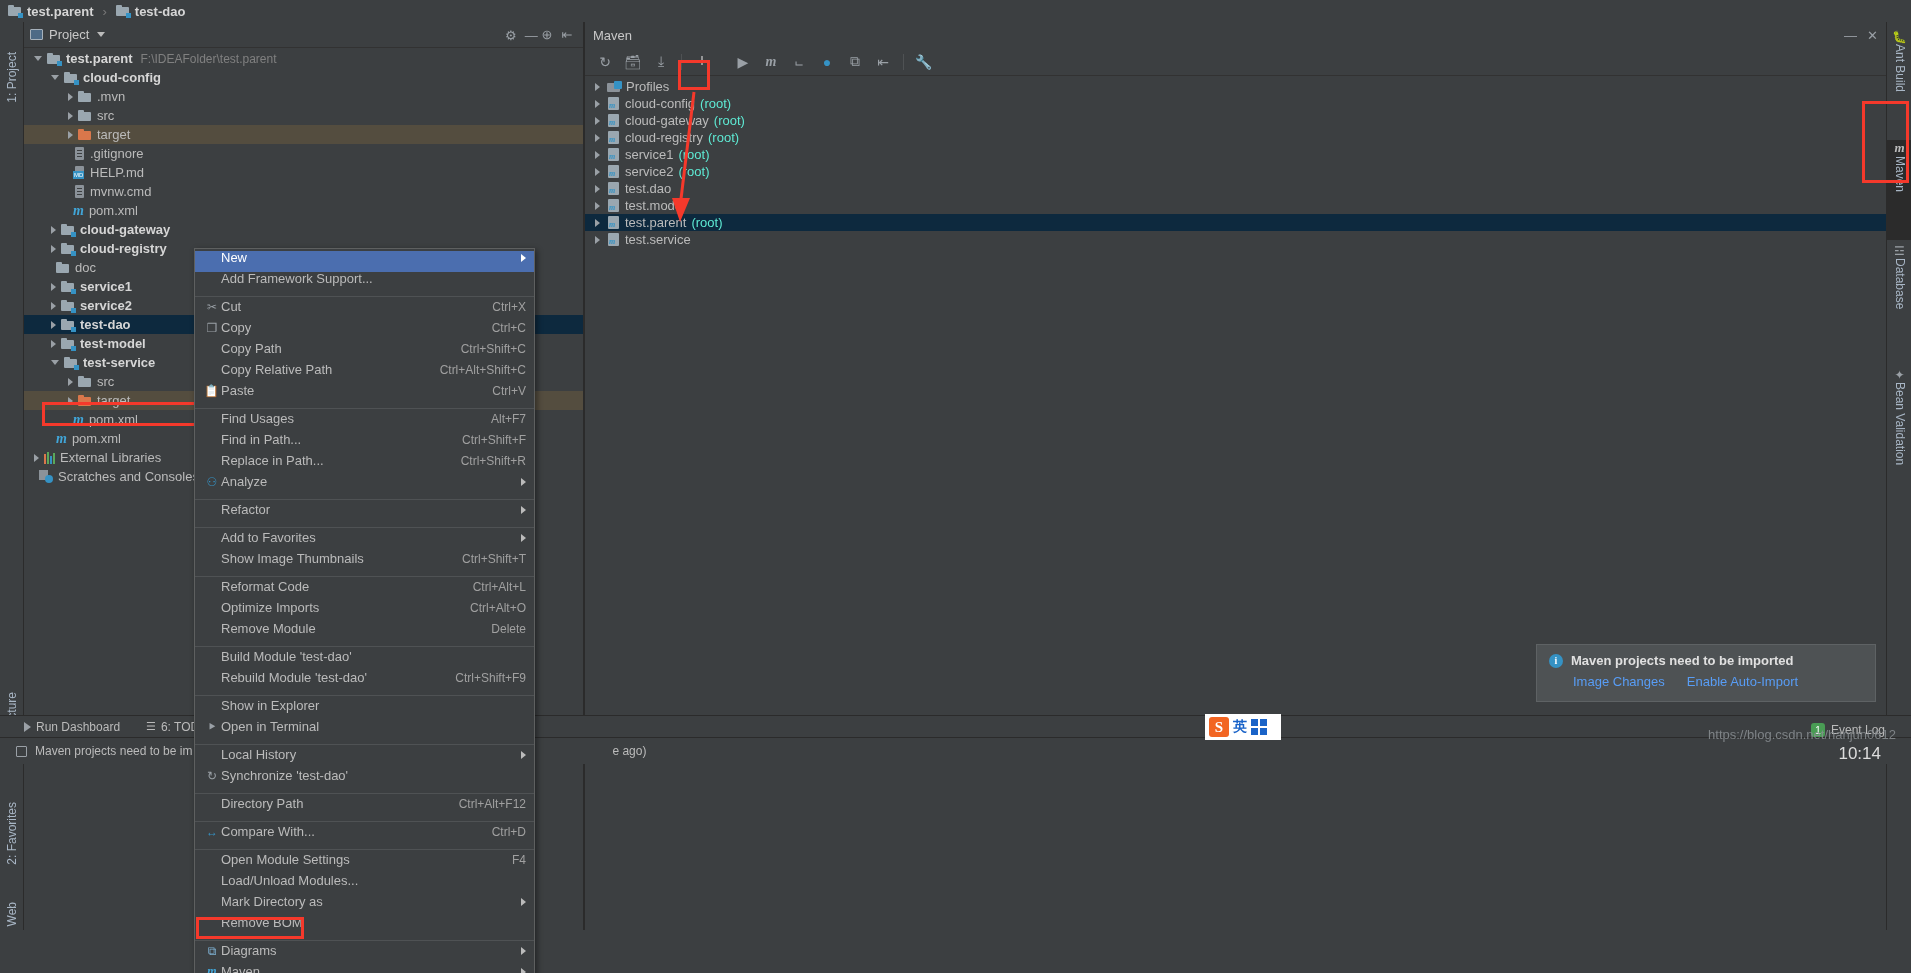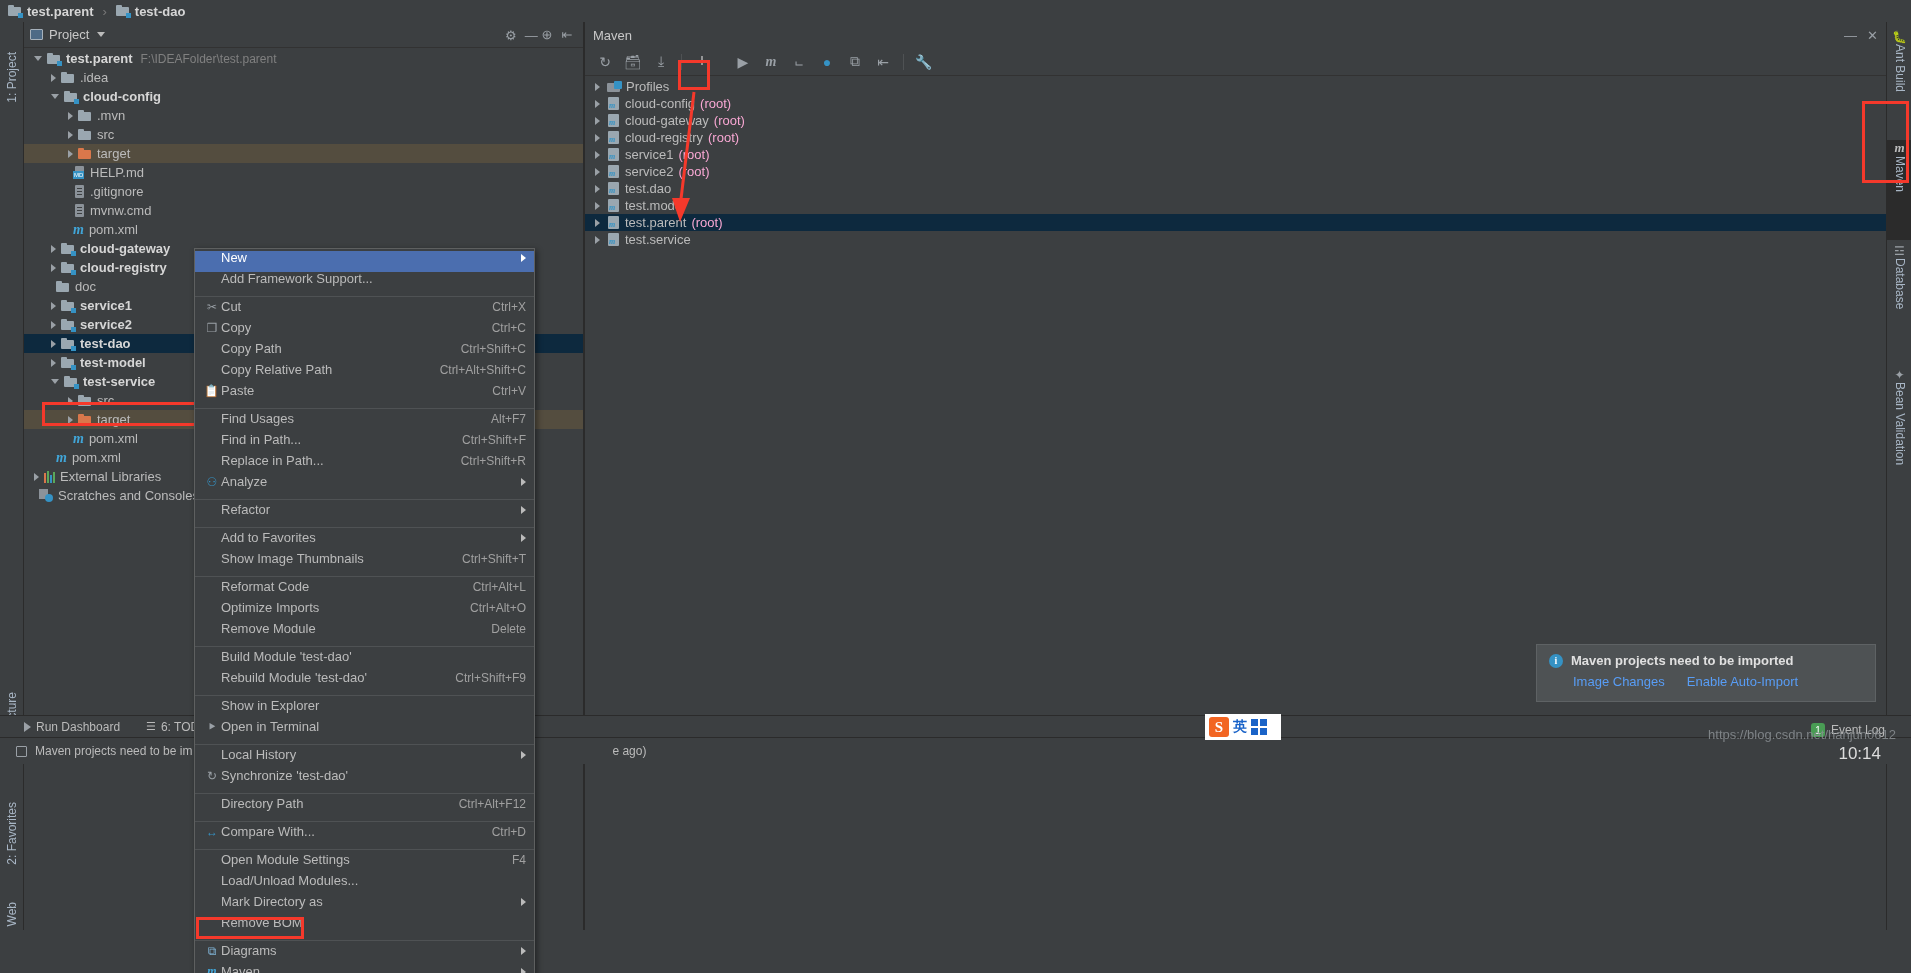--- a/index.html
+++ b/index.html
@@ -125,21 +125,21 @@
     width: 24px; height: 22px; display:flex; align-items:center; justify-content:center;
     color:#9aa0a6; font-size: 14px; border-radius: 2px;
   }
   .mt-sep { width:1px; height:16px; background:#4f5254; margin: 0 4px;}
   .maven-tree { position:absolute; left:0; top:56px; right:0; bottom:0; }
   .mrow {
     height: 17px; display:flex; align-items:center; font-size:13px; color:#bbbbbb;
     padding-left: 10px; white-space: nowrap;
   }
   .mrow.sel { background: #0d293e; }
-  .mrow .root { color: #f9a8d4; margin-left: 5px; }
+  .mrow .root { color: #5eead4; margin-left: 5px; }
   .ico-maven-proj { position:relative; width:13px; height:13px; display:inline-block; margin-right:5px;}
   .ico-maven-proj .pg { position:absolute; left:1px; top:0; width:11px; height:13px; background:#9aa7b0; border-radius:1px;}
   .ico-maven-proj .m  { position:absolute; left:2px; bottom:0px; font-size:8px; line-height:8px; color:#3592c4; font-weight:bold; font-style:italic; font-family:"Liberation Serif",serif;}
   .ico-profiles { position:relative; width:14px; height:12px; display:inline-block; margin-right:5px;}
   .ico-profiles .f1 { position:absolute; left:0; top:2px; width:13px; height:9px; background:#8b9299; border-radius:1px;}
   .ico-profiles .chk { position:absolute; right:-1px; top:0px; width:8px; height:8px; background:#3592c4; border-radius:1px;}
 
   
   .right-strip {
     position: absolute; right: 0; top: 22px; width: 25px; height: 908px;
@@ -280,28 +280,20 @@
         <div class="row bold" style="padding-left: 10px;">
           <span class="twisty tw-down"></span>
           <span class="ico-module">
             <i class="f2"></i>
             <i class="f1"></i>
             <i class="badge"></i>
           </span>
           <span class="lbl">test.parent</span>
           <span class="path">F:\IDEAFolder\test.parent</span>
         </div>
-        <div class="row" style="padding-left: 27px;">
-          <span class="twisty tw-right"></span>
-          <span class="ico-folder">
-            <i class="f2"></i>
-            <i class="f1"></i>
-          </span>
-          <span class="lbl">.idea</span>
-        </div>
         <div class="row bold" style="padding-left: 27px;">
           <span class="twisty tw-down"></span>
           <span class="ico-module">
             <i class="f2"></i>
             <i class="f1"></i>
             <i class="badge"></i>
           </span>
           <span class="lbl">cloud-config</span>
         </div>
         <div class="row" style="padding-left: 44px; align-items: center;">
@@ -323,35 +315,35 @@
         <div class="row sel-target" style="padding-left: 44px;">
           <span class="twisty tw-right"></span>
           <span class="ico-folder orange">
             <i class="f2"></i>
             <i class="f1"></i>
           </span>
           <span class="lbl">target</span>
         </div>
         <div class="row" style="padding-left: 44px;">
           <span class="twisty tw-none"></span>
-          <span class="ico-file ico-md">
-            <i class="pg"></i>
-            <span class="tag">MD</span>
-          </span>
-          <span class="lbl">HELP.md</span>
-        </div>
-        <div class="row" style="padding-left: 44px;">
-          <span class="twisty tw-none"></span>
           <span class="ico-file">
             <i class="pg"></i>
             <i class="ln" style="top:3px"></i>
             <i class="ln" style="top:6px"></i>
             <i class="ln" style="top:9px"></i>
           </span>
           <span class="lbl">.gitignore</span>
+        </div>
+        <div class="row" style="padding-left: 44px;">
+          <span class="twisty tw-none"></span>
+          <span class="ico-file ico-md">
+            <i class="pg"></i>
+            <span class="tag">MD</span>
+          </span>
+          <span class="lbl">HELP.md</span>
         </div>
         <div class="row" style="padding-left: 44px;">
           <span class="twisty tw-none"></span>
           <span class="ico-file">
             <i class="pg"></i>
             <i class="ln" style="top:3px"></i>
             <i class="ln" style="top:6px"></i>
             <i class="ln" style="top:9px"></i>
           </span>
           <span class="lbl">mvnw.cmd</span>

